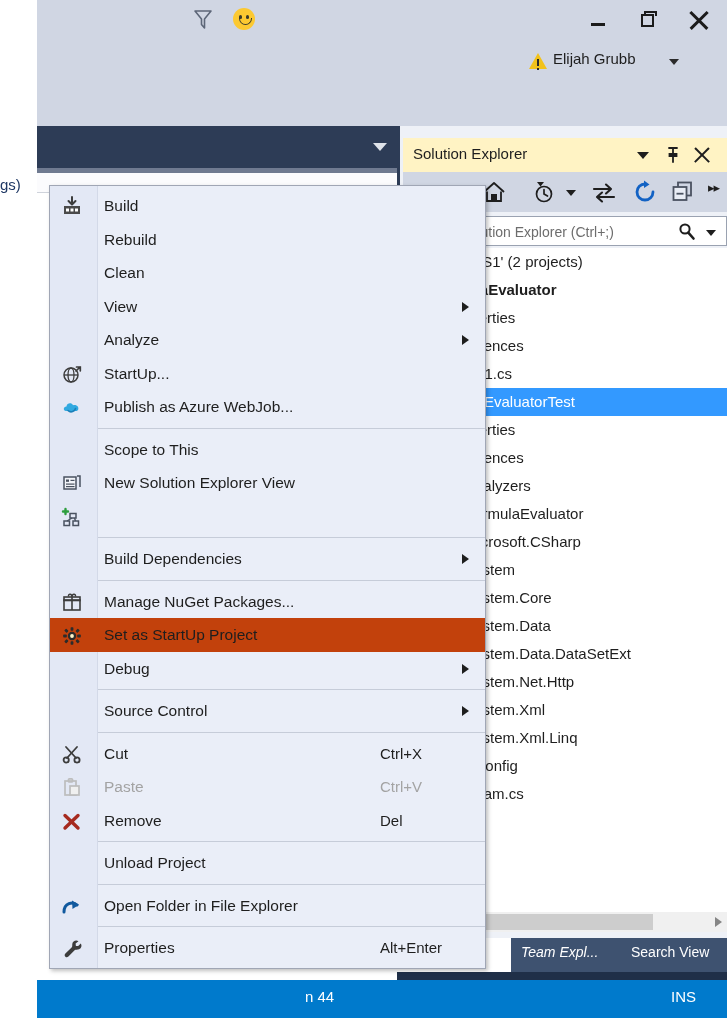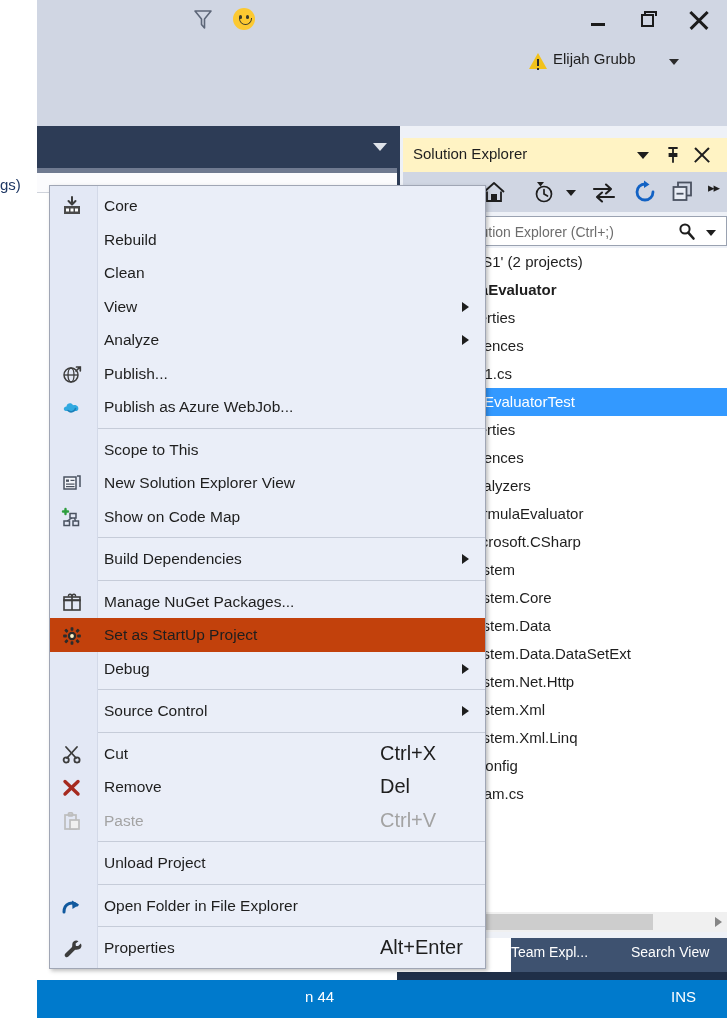--- a/index.html
+++ b/index.html
@@ -391,21 +391,21 @@
     width: 216px; height: 34px;
     background: #3e5270;
   }
   .doctab {
     position: absolute;
     top: 6px;
     font-size: 14px;
     color: #ffffff;
     white-space: nowrap;
   }
-  .doctab-team { left: 0; }
+  .doctab-team { left: 10px; font-style: italic; }
   .doctab-class { left: 120px; }
 
   
   .dock-gap {
     position: absolute;
     left: 403px; top: 938px;
     width: 108px; height: 34px;
     background: #ffffff;
   }
 
@@ -480,21 +480,21 @@
     line-height: 33.5px;
     font-size: 15.5px;
     color: #1e1e1e;
     white-space: nowrap;
   }
   .ctx-item.disabled .label { color: #a3a3a3; }
   .ctx-item .shortcut {
     position: absolute;
     left: 330px; top: 0;
     line-height: 33.5px;
-    font-size: 20px;
+    font-size: 15px;
     color: #1e1e1e;
     white-space: nowrap;
   }
   .ctx-item.disabled .shortcut { color: #a3a3a3; }
   .ctx-item .submenu-arrow {
     position: absolute;
     right: 16px; top: 12px;
     width: 0; height: 0;
     border-top: 5px solid transparent;
     border-bottom: 5px solid transparent;
@@ -841,21 +841,21 @@
         <div class="ctx-item">
           <span class="icon-slot">
             <svg width="22" height="20" viewBox="0 0 22 20">
               <path d="M11 1 L11 7 M7.5 5 L11 8.5 L14.5 5" fill="none" stroke="#3c3c3c" stroke-width="2" stroke-linecap="round" stroke-linejoin="round"></path>
               <rect x="3" y="10" width="16" height="8" fill="#4a4a4a"></rect>
               <rect x="5" y="12.5" width="3" height="3" fill="#ffffff"></rect>
               <rect x="9.5" y="12.5" width="3" height="3" fill="#ffffff"></rect>
               <rect x="14" y="12.5" width="3" height="3" fill="#ffffff"></rect>
             </svg>
           </span>
-          <span class="label">Core</span>
+          <span class="label">Build</span>
         </div>
         <div class="ctx-item">
           <span class="label">Rebuild</span>
         </div>
         <div class="ctx-item">
           <span class="label">Clean</span>
         </div>
         <div class="ctx-item">
           <span class="label">View</span>
           <span class="submenu-arrow"></span>
@@ -866,21 +866,21 @@
         </div>
         <div class="ctx-item">
           <span class="icon-slot">
             <svg width="22" height="20" viewBox="0 0 22 20">
               <circle cx="10" cy="11" r="7" fill="none" stroke="#3c3c3c" stroke-width="1.5"></circle>
               <ellipse cx="10" cy="11" rx="3" ry="7" fill="none" stroke="#3c3c3c" stroke-width="1.3"></ellipse>
               <line x1="3" y1="11" x2="17" y2="11" stroke="#3c3c3c" stroke-width="1.3"></line>
               <path d="M15 7 L19 3 M15.5 3 L19.3 3 L19.3 6.8" fill="none" stroke="#3c3c3c" stroke-width="1.7" stroke-linecap="round"></path>
             </svg>
           </span>
-          <span class="label">Publish...</span>
+          <span class="label">StartUp...</span>
         </div>
         <div class="ctx-item">
           <span class="icon-slot">
             <svg width="22" height="20" viewBox="0 0 22 20">
               <path d="M5 14 C2 14 2 9.5 5.5 9.5 C5.8 6 10.5 5.2 12 8.2 C15.5 7 18.5 10 17 13 C16 14.6 13 14 13 14 Z" fill="#31a9e0"></path>
               <path d="M7 13.5 C10 16.5 14 14 14.5 11.5" fill="none" stroke="#1b7fb8" stroke-width="1.6" stroke-linecap="round"></path>
             </svg>
           </span>
           <span class="label">Publish as Azure WebJob...</span>
         </div>
@@ -904,21 +904,20 @@
         <div class="ctx-item">
           <span class="icon-slot">
             <svg width="22" height="20" viewBox="0 0 22 20">
               <rect x="9" y="6.5" width="6" height="4.5" fill="none" stroke="#4a5260" stroke-width="1.5"></rect>
               <rect x="3" y="14" width="5.5" height="4.5" fill="none" stroke="#4a5260" stroke-width="1.5"></rect>
               <rect x="12" y="14" width="5.5" height="4.5" fill="none" stroke="#4a5260" stroke-width="1.5"></rect>
               <path d="M11 11 L6 14 M13.5 11 L14.5 14" fill="none" stroke="#4a5260" stroke-width="1.4"></path>
               <path d="M4.5 2 L4.5 7 M2 4.5 L7 4.5" stroke="#2e9e3e" stroke-width="2.4" stroke-linecap="round"></path>
             </svg>
           </span>
-          <span class="label">Show on Code Map</span>
         </div>
         <div class="ctx-sep"></div>
         <div class="ctx-item">
           <span class="label">Build Dependencies</span>
           <span class="submenu-arrow"></span>
         </div>
         <div class="ctx-sep"></div>
         <div class="ctx-item">
           <span class="icon-slot">
             <svg width="22" height="20" viewBox="0 0 22 20">
@@ -964,41 +963,41 @@
             <svg width="22" height="20" viewBox="0 0 22 20">
               <line x1="5" y1="3" x2="15" y2="14" stroke="#3c3c3c" stroke-width="1.8" stroke-linecap="round"></line>
               <line x1="16" y1="3" x2="6" y2="14" stroke="#3c3c3c" stroke-width="1.8" stroke-linecap="round"></line>
               <circle cx="5.2" cy="16" r="2.6" fill="none" stroke="#3c3c3c" stroke-width="1.8"></circle>
               <circle cx="16" cy="16" r="2.6" fill="none" stroke="#3c3c3c" stroke-width="1.8"></circle>
             </svg>
           </span>
           <span class="label">Cut</span>
           <span class="shortcut">Ctrl+X</span>
         </div>
-        <div class="ctx-item">
-          <span class="icon-slot">
-            <svg width="22" height="20" viewBox="0 0 22 20">
-              <line x1="4" y1="4.5" x2="17" y2="17" stroke="#a62a1f" stroke-width="3.4" stroke-linecap="round"></line>
-              <line x1="17" y1="4.5" x2="4" y2="17" stroke="#a62a1f" stroke-width="3.4" stroke-linecap="round"></line>
-            </svg>
-          </span>
-          <span class="label">Remove</span>
-          <span class="shortcut">Del</span>
-        </div>
         <div class="ctx-item disabled">
           <span class="icon-slot">
             <svg width="22" height="20" viewBox="0 0 22 20">
               <rect x="4" y="4" width="11" height="14" fill="none" stroke="#bdbdbd" stroke-width="1.7"></rect>
               <rect x="7.5" y="1.8" width="4" height="3.2" rx="0.8" fill="none" stroke="#bdbdbd" stroke-width="1.7"></rect>
               <rect x="9" y="9" width="9" height="9" fill="#f0f0f0" stroke="#bdbdbd" stroke-width="1.7"></rect>
             </svg>
           </span>
           <span class="label">Paste</span>
           <span class="shortcut">Ctrl+V</span>
         </div>
+        <div class="ctx-item">
+          <span class="icon-slot">
+            <svg width="22" height="20" viewBox="0 0 22 20">
+              <line x1="4" y1="4.5" x2="17" y2="17" stroke="#a62a1f" stroke-width="3.4" stroke-linecap="round"></line>
+              <line x1="17" y1="4.5" x2="4" y2="17" stroke="#a62a1f" stroke-width="3.4" stroke-linecap="round"></line>
+            </svg>
+          </span>
+          <span class="label">Remove</span>
+          <span class="shortcut">Del</span>
+        </div>
         <div class="ctx-sep"></div>
         <div class="ctx-item">
           <span class="label">Unload Project</span>
         </div>
         <div class="ctx-sep"></div>
         <div class="ctx-item">
           <span class="icon-slot">
             <svg width="22" height="20" viewBox="0 0 22 20">
               <path d="M3 16 C3 7 12 5 16 9" fill="none" stroke="#11599e" stroke-width="3" stroke-linecap="round"></path>
               <path d="M11 4.5 L18 8.8 L11.5 13 Z" fill="#11599e"></path>

